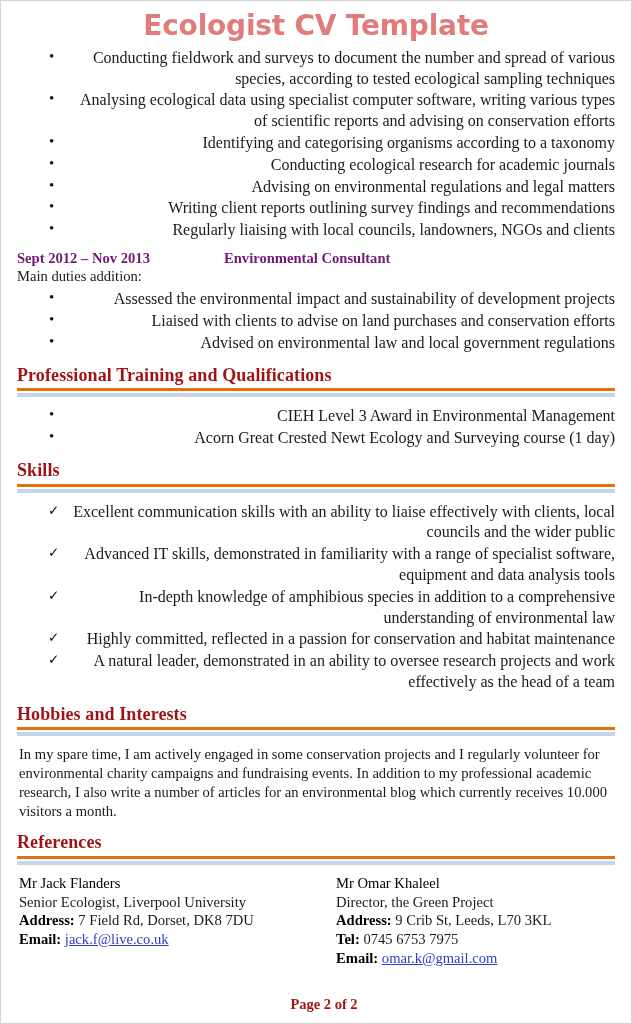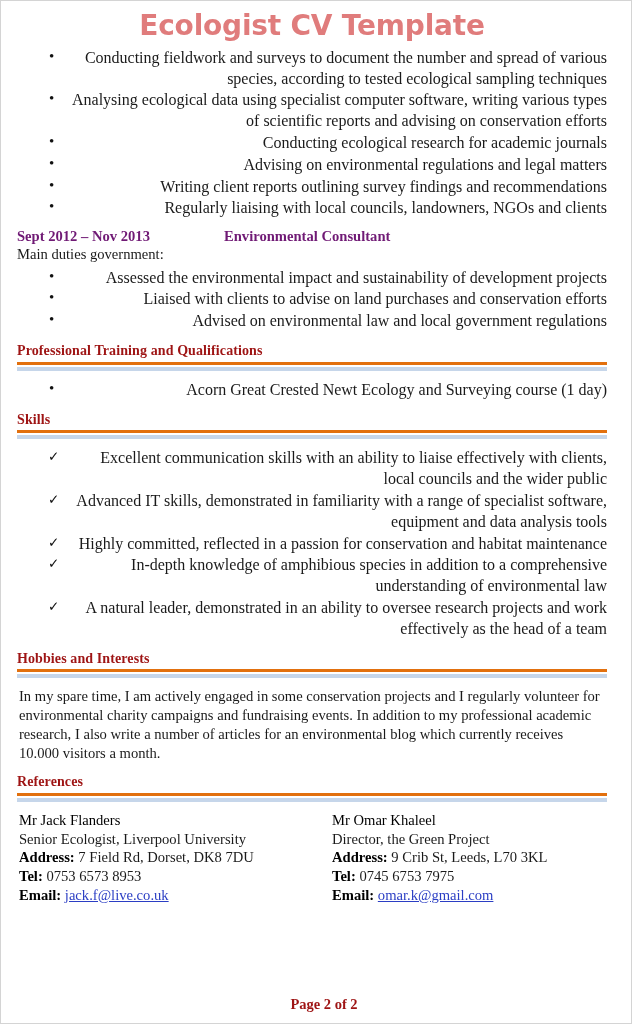--- a/index.html
+++ b/index.html
@@ -14,21 +14,21 @@
   .page {
     position: relative;
     width: 632px;
     height: 1024px;
     box-sizing: border-box;
     background: #ffffff;
     border: 1px solid #d4d4d4;
     overflow: hidden;
   }
   .inner {
-    padding: 6px 24px 0 16px;
+    padding: 6px 16px 0 16px;
   }
 
   
   .cv-title {
     text-align: center;
     font-family: "DejaVu Sans", "Liberation Sans", sans-serif;
     font-size: 28px;
     font-weight: bold;
     color: #e07c7c;
     letter-spacing: -0.2px;
@@ -84,21 +84,21 @@
 
   .main-duties {
     font-size: 14.6px;
     color: #1a1a1a;
     line-height: 1.25;
     margin: 0 0 4px 0;
   }
 
   
   .section-head {
-    font-size: 14px;
+    font-size: 18px;
     font-weight: bold;
     color: #9e1414;
     margin: 11px 0 2px 0;
     line-height: 1.2;
     letter-spacing: 0.1px;
   }
   .rules { margin-bottom: 9px; }
   .rule-orange {
     height: 3px;
     background: #e2700e;
@@ -157,57 +157,59 @@
 <body>
 
 <div class="page">
   <div class="inner">
 
     <div class="cv-title">Ecologist CV Template</div>
 
     <ul class="dots">
       <li>Conducting fieldwork and surveys to document the number and spread of various species, according to tested ecological sampling techniques</li>
       <li>Analysing ecological data using specialist computer software, writing various types of scientific reports and advising on conservation efforts</li>
+      <li>Identifying and categorising organisms according to a taxonomy</li>
       <li>Conducting ecological research for academic journals</li>
       <li>Advising on environmental regulations and legal matters</li>
       <li>Writing client reports outlining survey findings and recommendations</li>
       <li>Regularly liaising with local councils, landowners, NGOs and clients</li>
     </ul>
 
     <div class="job-row">
       <span class="job-dates">Sept 2012 – Nov 2013</span>
       <span class="job-title">Environmental Consultant</span>
     </div>
-    <div class="main-duties">Main duties government:</div>
+    <div class="main-duties">Main duties addition:</div>
 
     <ul class="dots">
       <li>Assessed the environmental impact and sustainability of development projects</li>
       <li>Liaised with clients to advise on land purchases and conservation efforts</li>
       <li>Advised on environmental law and local government regulations</li>
     </ul>
 
     <div class="section-head">Professional Training and Qualifications</div>
     <div class="rules">
       <div class="rule-orange"></div>
       <div class="rule-blue"></div>
     </div>
     <ul class="dots">
+      <li>CIEH Level 3 Award in Environmental Management</li>
       <li>Acorn Great Crested Newt Ecology and Surveying course (1 day)</li>
     </ul>
 
     <div class="section-head">Skills</div>
     <div class="rules">
       <div class="rule-orange"></div>
       <div class="rule-blue"></div>
     </div>
     <ul class="ticks">
       <li>Excellent communication skills with an ability to liaise effectively with clients, local councils and the wider public</li>
       <li>Advanced IT skills, demonstrated in familiarity with a range of specialist software, equipment and data analysis tools</li>
+      <li>In-depth knowledge of amphibious species in addition to a comprehensive understanding of environmental law</li>
       <li>Highly committed, reflected in a passion for conservation and habitat maintenance</li>
-      <li>In-depth knowledge of amphibious species in addition to a comprehensive understanding of environmental law</li>
       <li>A natural leader, demonstrated in an ability to oversee research projects and work effectively as the head of a team</li>
     </ul>
 
     <div class="section-head">Hobbies and Interests</div>
     <div class="rules">
       <div class="rule-orange"></div>
       <div class="rule-blue"></div>
     </div>
     <p class="para">In my spare time, I am actively engaged in some conservation projects and I regularly volunteer for environmental charity campaigns and fundraising events. In addition to my professional academic research, I also write a number of articles for an environmental blog which currently receives 10.000 visitors a month.</p>
 
@@ -215,21 +217,20 @@
     <div class="rules">
       <div class="rule-orange"></div>
       <div class="rule-blue"></div>
     </div>
 
     <div class="refs">
       <div class="ref-col left">
         <div class="ref-name">Mr Jack Flanders</div>
         <div class="ref-line">Senior Ecologist, Liverpool University</div>
         <div class="ref-line"><b>Address:</b> <span>7 Field Rd, Dorset, DK8 7DU</span></div>
-        <div class="ref-line"><b>Tel:</b> <span>0753 6573 8953</span></div>
         <div class="ref-line ref-email"><b>Email:</b> <span class="maillink">jack.f@live.co.uk</span></div>
       </div>
       <div class="ref-col right">
         <div class="ref-name">Mr Omar Khaleel</div>
         <div class="ref-line">Director, the Green Project</div>
         <div class="ref-line"><b>Address:</b> <span>9 Crib St, Leeds, L70 3KL</span></div>
         <div class="ref-line"><b>Tel:</b> <span>0745 6753 7975</span></div>
         <div class="ref-line ref-email"><b>Email:</b> <span class="maillink">omar.k@gmail.com</span></div>
       </div>
     </div>

